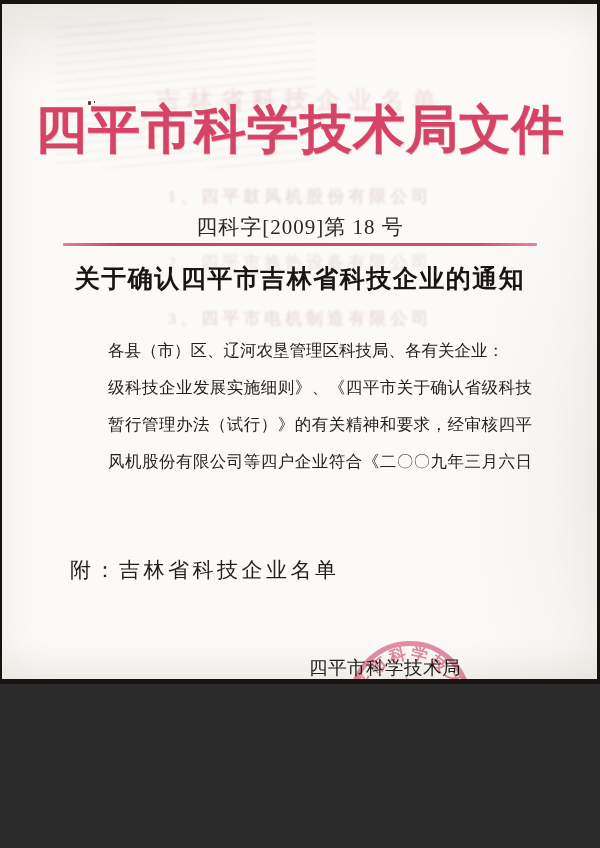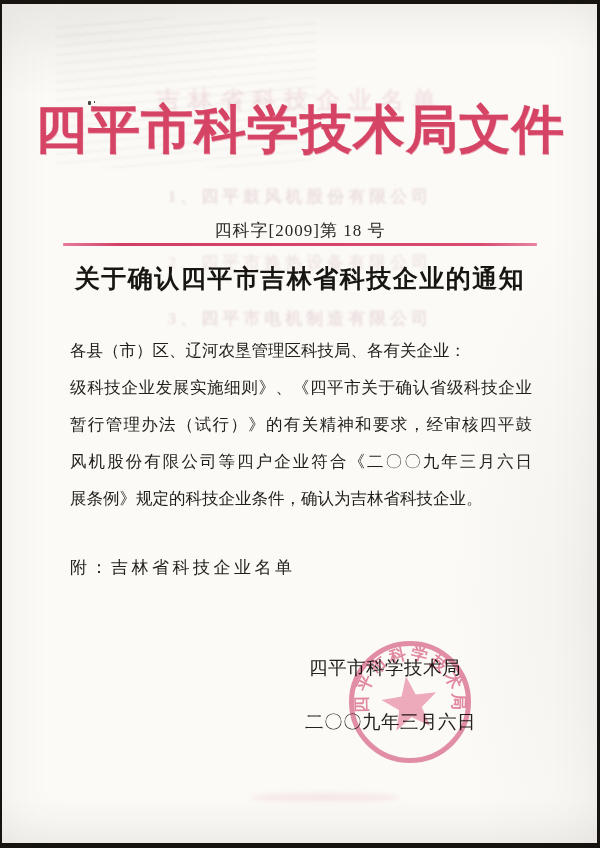--- a/index.html
+++ b/index.html
@@ -1,18 +1,18 @@
 <!DOCTYPE html>
 <html><head>
 <meta charset="utf-8">
 <style>
   html,body{margin:0;padding:0;background:#2a2a2a;}
   .page{
     position:relative;
-    width:600px;height:848px;
+    width:600px;height:684px;
     margin:0 auto;
     overflow:hidden;
     font-family:"Liberation Serif","DejaVu Serif",serif;
     background:
       radial-gradient(ellipse 300px 90px at 12% 4%, rgba(90,80,75,0.06), transparent 70%),
       radial-gradient(ellipse 200px 500px at 100% 70%, rgba(90,80,75,0.05), transparent 75%),
       linear-gradient(180deg,#f6f4f0 0%,#fbfaf7 6%,#fbfaf7 94%,#f4f2ee 100%),
       #fbfaf7;
     box-shadow:inset 0 0 50px rgba(110,100,90,0.10);
   }
@@ -24,40 +24,40 @@
   .center{left:0;right:0;text-align:center;}
   .abs{position:absolute;}
 
   .agency-header{
     top:98px;font-size:52px;line-height:64px;font-weight:900;
     letter-spacing:1px;color:#d64465;
     text-shadow:0.6px 0.8px 0.4px rgba(214,68,101,0.45), -0.4px 0 0.6px rgba(214,68,101,0.3);
     z-index:5;
   }
   .doc-number{
-    top:219px;font-size:17px;color:#2b2724;letter-spacing:1px;z-index:5;
+    top:213px;font-size:21px;color:#2b2724;letter-spacing:1px;z-index:5;
   }
   .red-divider{
     top:243px;left:63px;width:474px;height:2.5px;
     background:linear-gradient(90deg,rgba(224,82,122,0.75),#d13e66 12%,#d94b72 88%,rgba(224,82,122,0.7));
     border-radius:1px;z-index:5;
   }
   .notice-title{
     top:262px;font-size:25px;font-weight:700;color:#181512;
     letter-spacing:1.5px;z-index:5;
   }
   .body-block{
     top:332px;left:70px;width:462px;z-index:5;
     font-size:16.5px;color:#211e1b;
   }
-  .body-line{height:37px;line-height:37px;text-align:justify;text-align-last:justify;overflow:hidden;}
+  .body-line{height:37px;line-height:37px;text-align:justify;text-align-last:justify;overflow:hidden;margin-left:38px;}
   .body-line.no-stretch{text-align:left;text-align-last:left;}
   .body-line.indent{text-indent:2em;}
   .attachment-note{
-    top:556px;left:70px;font-size:17px;color:#211e1b;letter-spacing:3.5px;z-index:5;
+    top:556px;left:70px;font-size:21px;color:#211e1b;letter-spacing:3.5px;z-index:5;
   }
   .signer{top:655px;left:309px;font-size:18.5px;color:#23201d;letter-spacing:0.5px;z-index:5;}
   .issue-date{top:689px;left:305px;font-size:18.5px;color:#23201d;letter-spacing:0.5px;z-index:5;margin-top:20px;}
 
   .seal{
     top:640px;left:348px;width:124px;height:124px;z-index:10;
     opacity:0.82;mix-blend-mode:multiply;filter:blur(0.3px);
   }
 
   .ghost{
@@ -102,21 +102,20 @@
 
   <div class="abs red-divider"></div>
 
   <div class="abs center notice-title">关于确认四平市吉林省科技企业的通知</div>
 
   <div class="abs body-block">
     <div class="body-line no-stretch">各县（市）区、辽河农垦管理区科技局、各有关企业：</div>
     <div class="body-line">级科技企业发展实施细则》、《四平市关于确认省级科技企业</div>
     <div class="body-line">暂行管理办法（试行）》的有关精神和要求，经审核四平鼓</div>
     <div class="body-line">风机股份有限公司等四户企业符合《二〇〇九年三月六日</div>
-    <div class="body-line no-stretch">展条例》规定的科技企业条件，确认为吉林省科技企业。</div>
   </div>
 
   <div class="abs attachment-note">附：吉林省科技企业名单</div>
 
   <div class="abs signer">四平市科学技术局</div>
   <div class="abs issue-date">二〇〇九年三月六日</div>
 
   <svg class="abs seal" viewBox="0 0 124 124" xmlns="http://www.w3.org/2000/svg">
     <circle cx="62" cy="62" r="58.5" fill="none" stroke="#db5f85" stroke-width="5" opacity="0.85"></circle>
     <polygon points="62,36 69.1,55.3 89.6,56 73.4,68.7 79,88.5 62,77 45,88.5 50.6,68.7 34.4,56 54.9,55.3" transform="rotate(-8 62 65)" fill="#eb92aa" opacity="0.92"></polygon>

